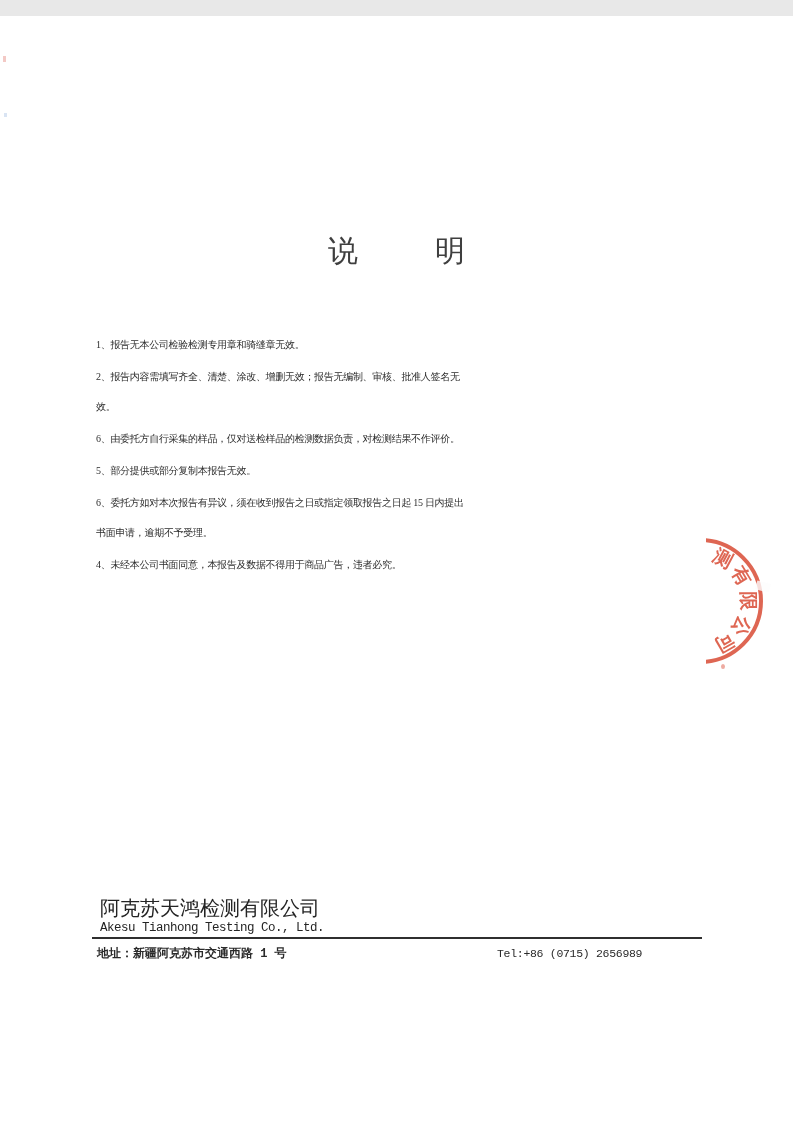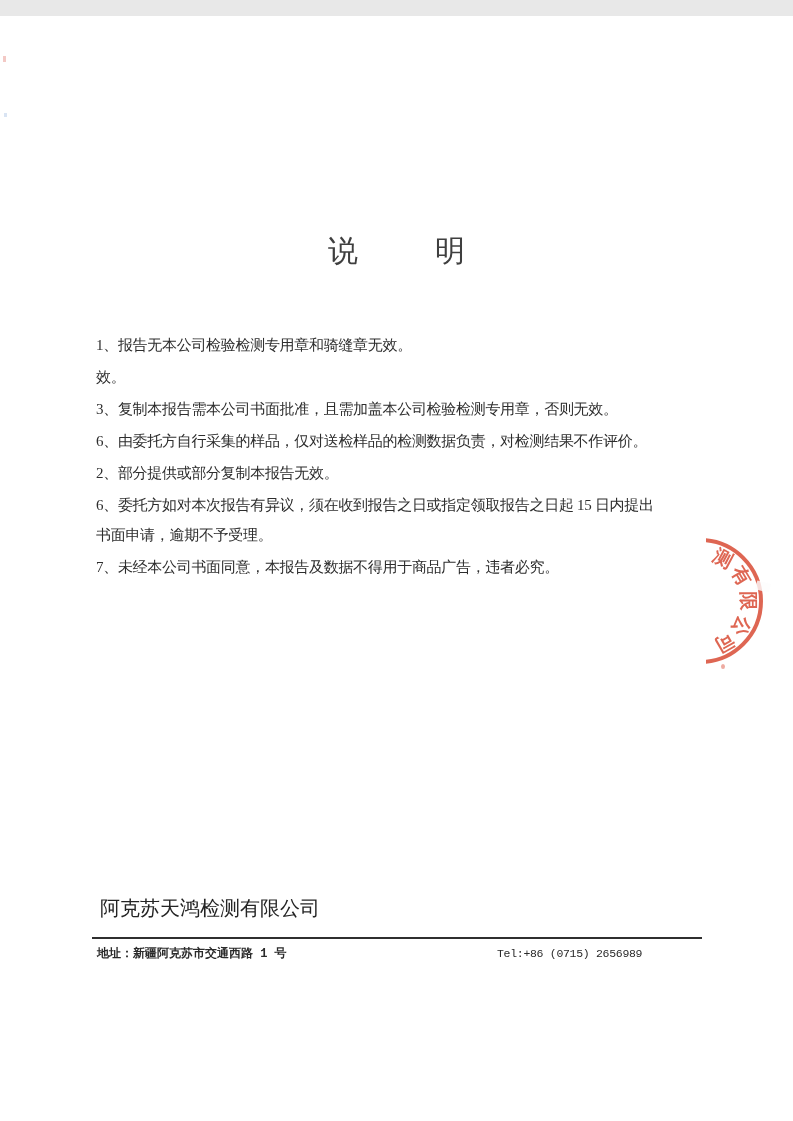--- a/index.html
+++ b/index.html
@@ -22,21 +22,21 @@
     color:#3f3f3f;
   }
   
   .notices{
     position:absolute;left:96px;top:314px;width:640px;
     color:#2d2d2d;
   }
   .notice{margin:0 0 2px 0;}
   .notice-line{
     white-space:nowrap;
-    font-size:15px;line-height:30px;
+    font-size:10px;line-height:30px;
     letter-spacing:-0.3px;
   }
   
   .stamp-clip{
     position:absolute;left:706px;top:490px;width:87px;height:185px;
     overflow:hidden;opacity:0.92;pointer-events:none;
   }
   .stamp-ring{
     position:absolute;left:-69px;top:32px;width:126px;height:126px;
     box-sizing:border-box;border:4px solid #dc5a45;border-radius:50%;
@@ -89,51 +89,50 @@
 
 <div class="page">
 
   <h1 class="title">说明</h1>
 
   <div class="notices">
       <div class="notice">
         <div class="notice-line">1、报告无本公司检验检测专用章和骑缝章无效。</div>
       </div>
       <div class="notice">
+        <div class="notice-line">2、报告内容需填写齐全、清楚、涂改、增删无效；报告无编制、审核、批准人签名无</div>
         <div class="notice-line">效。</div>
-      </div>
-      <div class="notice">
-        <div class="notice-line">3、复制本报告需本公司书面批准，且需加盖本公司检验检测专用章，否则无效。</div>
       </div>
       <div class="notice">
         <div class="notice-line">6、由委托方自行采集的样品，仅对送检样品的检测数据负责，对检测结果不作评价。</div>
       </div>
       <div class="notice">
-        <div class="notice-line">2、部分提供或部分复制本报告无效。</div>
+        <div class="notice-line">5、部分提供或部分复制本报告无效。</div>
       </div>
       <div class="notice">
         <div class="notice-line">6、委托方如对本次报告有异议，须在收到报告之日或指定领取报告之日起 15 日内提出</div>
         <div class="notice-line">书面申请，逾期不予受理。</div>
       </div>
       <div class="notice">
-        <div class="notice-line">7、未经本公司书面同意，本报告及数据不得用于商品广告，违者必究。</div>
+        <div class="notice-line">4、未经本公司书面同意，本报告及数据不得用于商品广告，违者必究。</div>
       </div>
     </div>
 
   <div class="stamp-clip">
     <div class="stamp-ring" style="border-color: rgb(220, 90, 69);"></div>
     <div class="stamp-gap"></div>
     <div class="stamp-dot"></div>
   <span class="stamp-char" style="left: 4.5px; top: 40.6px; transform: rotate(28deg); color: rgb(220, 90, 69);">测</span>
       <span class="stamp-char" style="left: 23.1px; top: 58.3px; transform: rotate(59deg); color: rgb(220, 90, 69);">有</span>
       <span class="stamp-char" style="left: 30px; top: 83px; transform: rotate(90deg); color: rgb(220, 90, 69);">限</span>
       <span class="stamp-char" style="left: 23.1px; top: 107.7px; transform: rotate(121deg); color: rgb(220, 90, 69);">公</span>
       <span class="stamp-char" style="left: 6px; top: 124.6px; transform: rotate(150deg); color: rgb(220, 90, 69);">司</span>
     </div>
 
   <div class="footer-company-cn">阿克苏天鸿检测有限公司</div>
+  <div class="footer-company-en">Akesu Tianhong Testing Co., Ltd.</div>
   <div class="footer-rule"></div>
   <div class="footer-address">地址：新疆阿克苏市交通西路 1 号</div>
   <div class="footer-tel">Tel:+86 (0715) 2656989</div>
 
   <div class="speck-a"></div>
   <div class="speck-b"></div>
 </div>
 
 </body></html>

